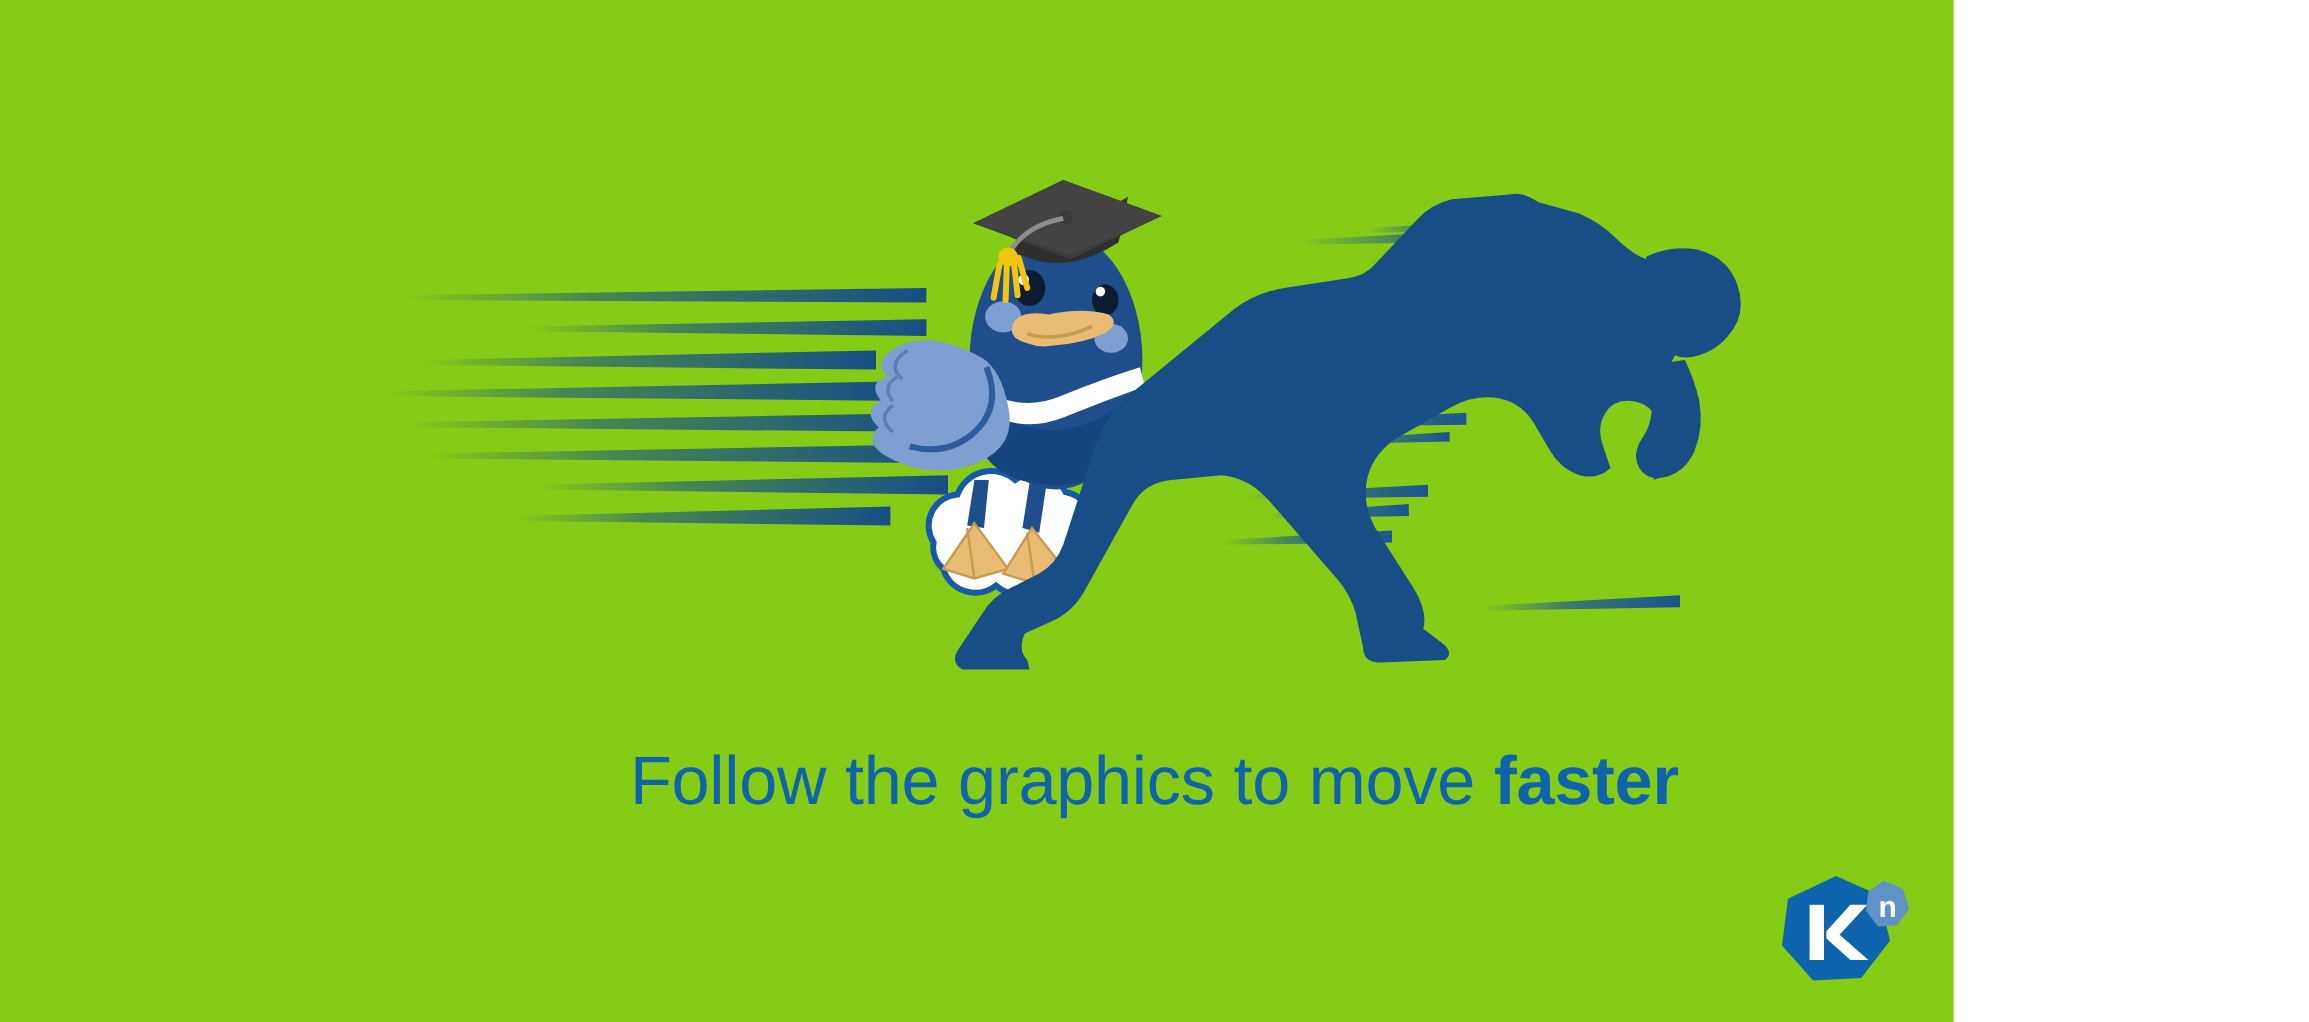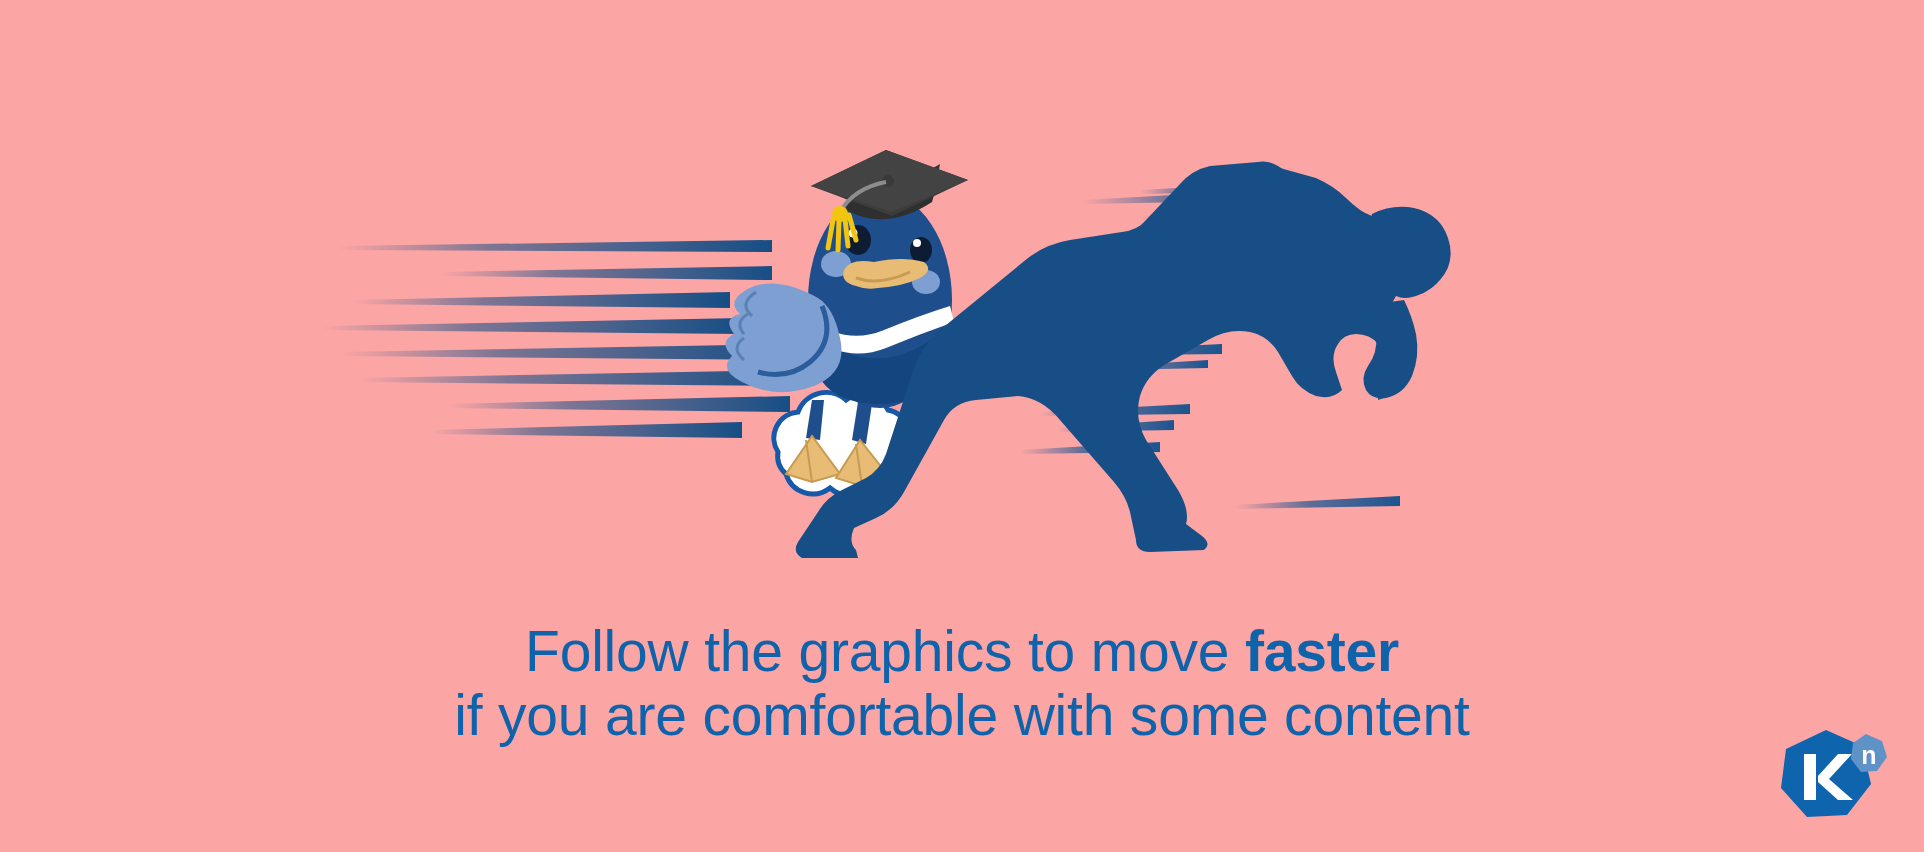--- a/index.html
+++ b/index.html
@@ -5,23 +5,23 @@
   html, body {
     margin: 0;
     padding: 0;
     background: #ffffff;
   }
   body {
     font-family: "Liberation Sans", sans-serif;
   }
   #slide {
     position: relative;
-    width: 1924px;
+    width: 1628px;
     height: 852px;
-    background: #fca5a5;
+    background: #84cc16;
     overflow: hidden;
   }
 
   
   #graphics {
     position: absolute;
     left: 0;
     top: 0;
     width: 1924px;
     height: 560px;
@@ -302,21 +302,20 @@
           L 1396 264
           L 1398 248
           Q 1388 244 1378 238
           Q 1368 228 1372 214 Z"></path>
       </g>
     </svg>
   </div>
 
   <div id="caption">
     <span class="line"><span>Follow the graphics to move </span><span class="em">faster</span></span>
-    <span class="line">if you are comfortable with some content</span>
   </div>
 
   <div id="logo">
     <svg viewBox="0 0 120 110" xmlns="http://www.w3.org/2000/svg">
 
       <polygon points="50,6 86,22 95,60 71,91 31,93 5,64 10,25" fill="#0e65ad"></polygon>
 
       <g>
         <rect x="28" y="30" width="12" height="46" fill="#ffffff"></rect>
         <polygon points="42,52 62,30 76,30 53,55 77,76 62,76 42,58" fill="#ffffff"></polygon>

